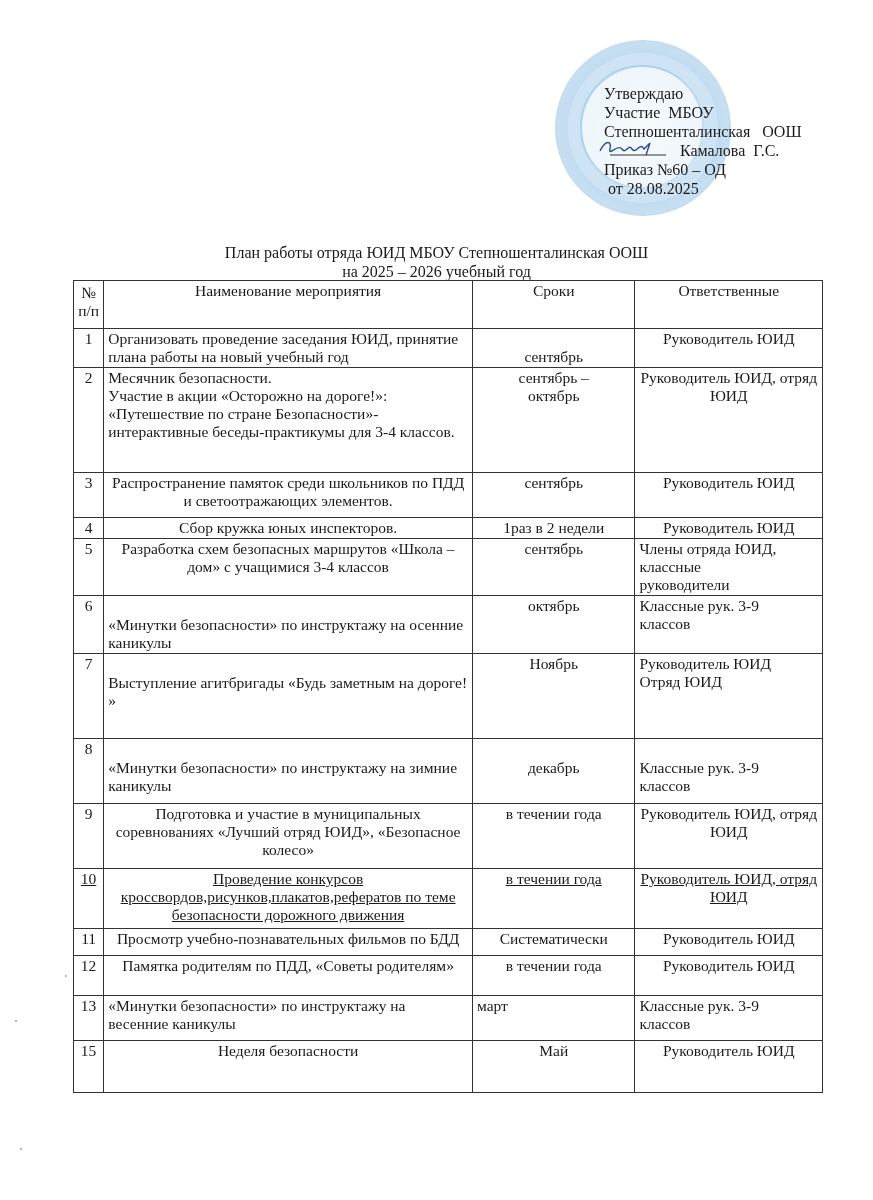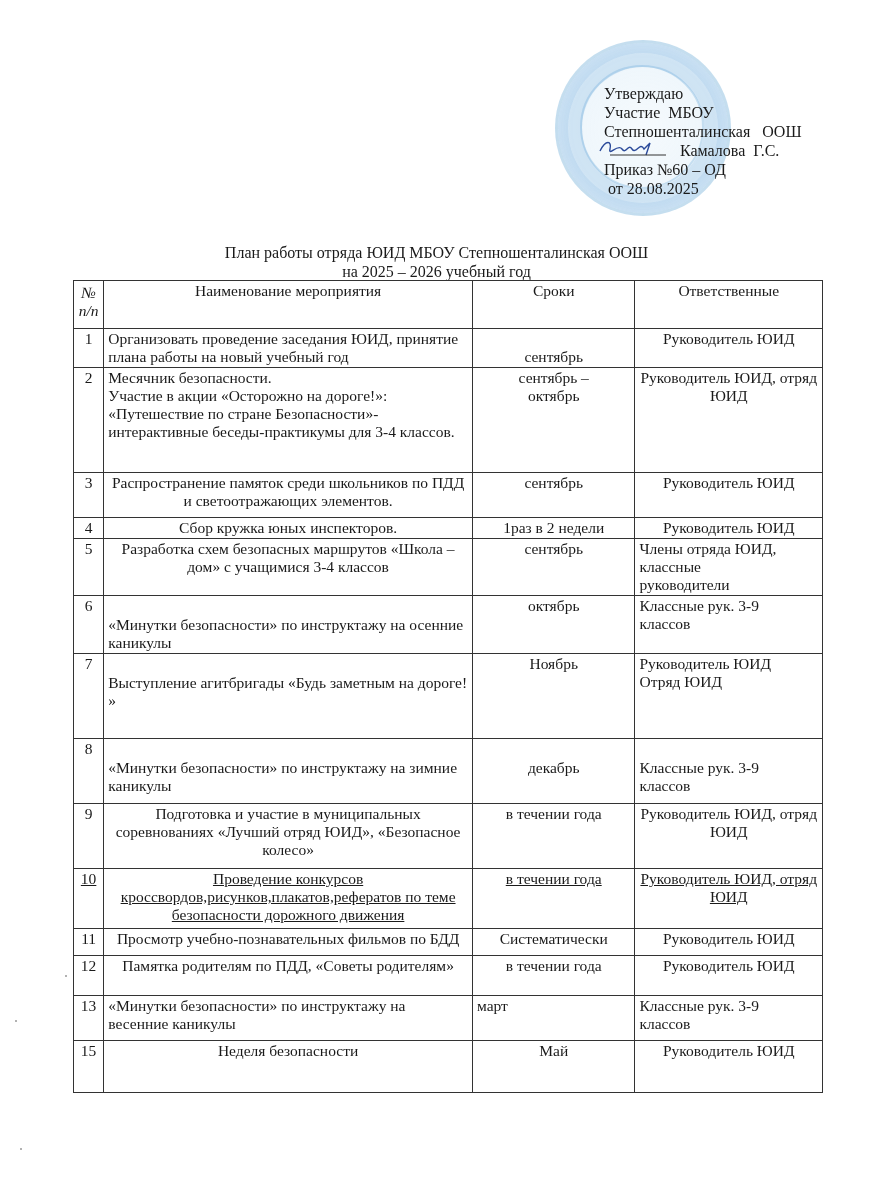--- a/index.html
+++ b/index.html
@@ -57,21 +57,21 @@
 
 <table>
   <colgroup>
       <col class="c-num">
       <col class="c-name">
       <col class="c-date">
       <col class="c-resp">
     </colgroup>
   <tbody>
       <tr>
-    <th style="padding:3px 1px;font-style:italic;">№ п/п</th>
+    <th style="padding:3px 1px;">№ п/п</th>
     <th>Наименование мероприятия</th>
     <th>Сроки</th>
     <th>Ответственные</th>
   </tr>
 
   <tr style="height:34px;">
     <td class="center">1</td>
     <td>Организовать проведение заседания ЮИД, принятие плана работы на новый учебный год</td>
     <td class="center bottom">сентябрь</td>
     <td class="center">Руководитель ЮИД</td>

